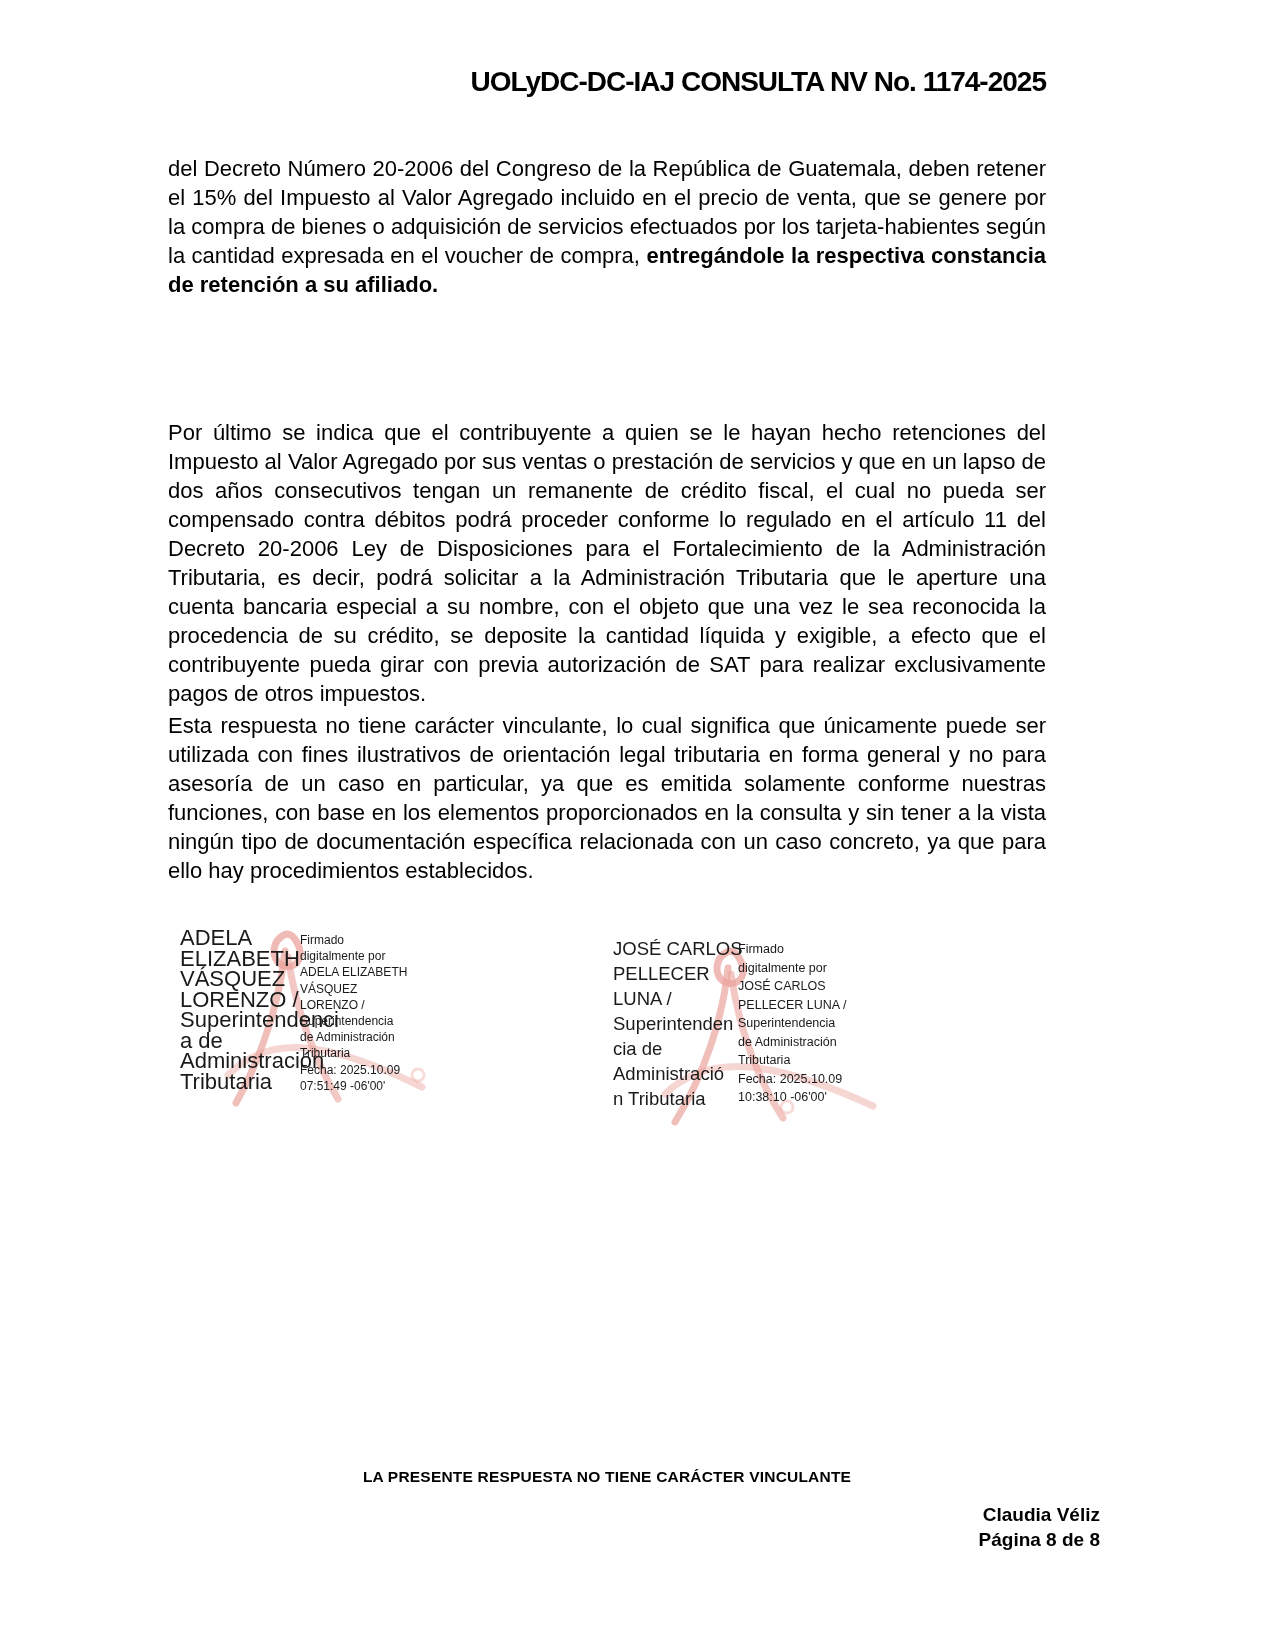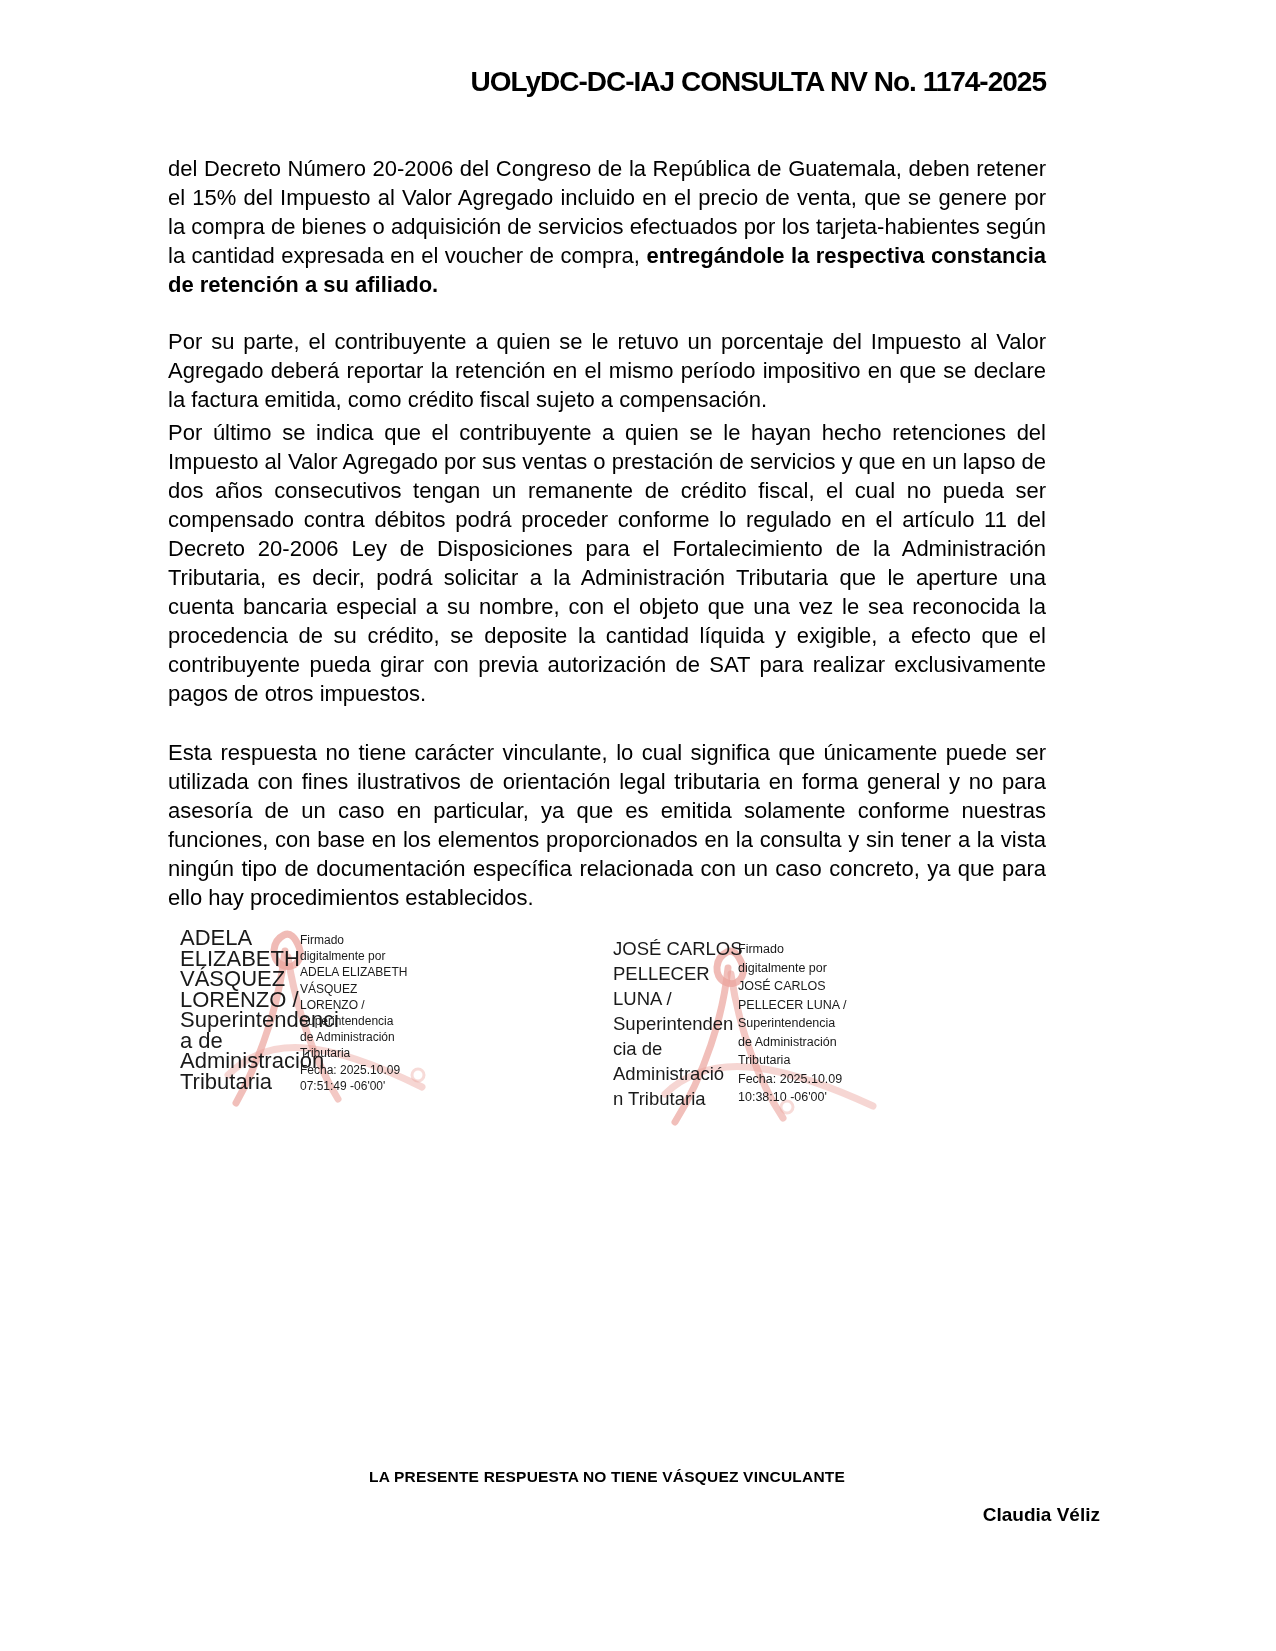--- a/index.html
+++ b/index.html
@@ -24,21 +24,21 @@
     position:absolute;
     left:168px; width:878px;
     font-size:22px;
     line-height:29px;
     text-align:justify;
   }
   .para .bold-run { font-weight:bold; }
   #p1 { top:132px; }
   #p2 { top:305px; }
   #p3 { top:396px; }
-  #p4 { top:716px; }
+  #p4 { top:689px; }
 
   .sig-block { position:absolute; }
   .sig-name {
     position:absolute;
     white-space:pre-line;
     color:#1a1a1a;
   }
   .sig-details {
     position:absolute;
     white-space:pre-line;
@@ -73,21 +73,20 @@
 </style>
 </head>
 <body>
 
 <div class="page">
 
   <div class="doc-header">UOLyDC-DC-IAJ CONSULTA NV No. 1174-2025</div>
 
   <p class="para" id="p1"><span>del Decreto Número 20-2006 del Congreso de la República de Guatemala, deben retener el 15% del Impuesto al Valor Agregado incluido en el precio de venta, que se genere por la compra de bienes o adquisición de servicios efectuados por los tarjeta-habientes según la cantidad expresada en el voucher de compra, </span><span class="bold-run">entregándole la respectiva constancia de retención a su afiliado.</span></p>
 
-  <p class="para" id="p2">Por su parte, el contribuyente a quien se le retuvo un porcentaje del Impuesto al Valor Agregado deberá reportar la retención en el mismo período impositivo en que se declare la factura emitida, como crédito fiscal sujeto a compensación.</p>
 
   <p class="para" id="p3">Por último se indica que el contribuyente a quien se le hayan hecho retenciones del Impuesto al Valor Agregado por sus ventas o prestación de servicios y que en un lapso de dos años consecutivos tengan un remanente de crédito fiscal, el cual no pueda ser compensado contra débitos podrá proceder conforme lo regulado en el artículo 11 del Decreto 20-2006 Ley de Disposiciones para el Fortalecimiento de la Administración Tributaria, es decir, podrá solicitar a la Administración Tributaria que le aperture una cuenta bancaria especial a su nombre, con el objeto que una vez le sea reconocida la procedencia de su crédito, se deposite la cantidad líquida y exigible, a efecto que el contribuyente pueda girar con previa autorización de SAT para realizar exclusivamente pagos de otros impuestos.</p>
 
   <p class="para" id="p4">Esta respuesta no tiene carácter vinculante, lo cual significa que únicamente puede ser utilizada con fines ilustrativos de orientación legal tributaria en forma general y no para asesoría de un caso en particular, ya que es emitida solamente conforme nuestras funciones, con base en los elementos proporcionados en la consulta y sin tener a la vista ningún tipo de documentación específica relacionada con un caso concreto, ya que para ello hay procedimientos establecidos.</p>
 
   <svg class="stamp" id="stamp1" width="210" height="188" viewBox="0 0 210 188">
     <g fill="none" stroke="#eba49d" stroke-width="7" stroke-linecap="round">
       <path d="M62,10 C50,16 48,34 60,40 C72,46 82,34 77,22 C73,12 68,7 62,10" opacity="0.75"></path>
       <path d="M63,26 C58,72 42,128 14,178" opacity="0.7"></path>
       <path d="M66,32 C74,86 94,138 116,174" opacity="0.6"></path>
@@ -139,19 +138,20 @@
 digitalmente por
 JOSÉ CARLOS
 PELLECER LUNA /
 Superintendencia
 de Administración
 Tributaria
 Fecha: 2025.10.09
 10:38:10 -06'00'</div>
   </div>
 
-  <div class="footer-disclaimer">LA PRESENTE RESPUESTA NO TIENE VÁSQUEZ VINCULANTE</div>
+  <div class="footer-disclaimer">LA PRESENTE RESPUESTA NO TIENE CARÁCTER VINCULANTE</div>
 
   <div class="page-info">
     <div>Claudia Véliz</div>
+    <div>Página 8 de 8</div>
   </div>
 
 </div>
 
 </body></html>

